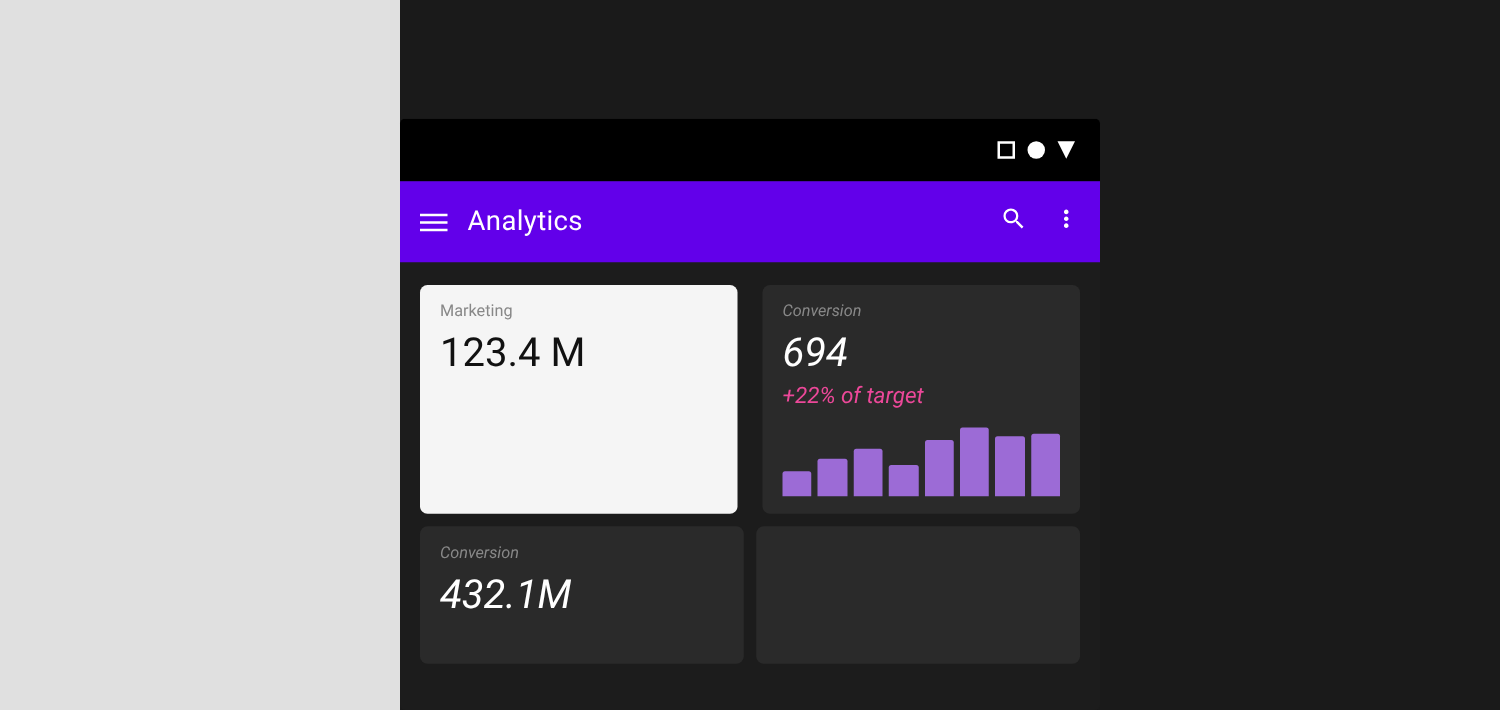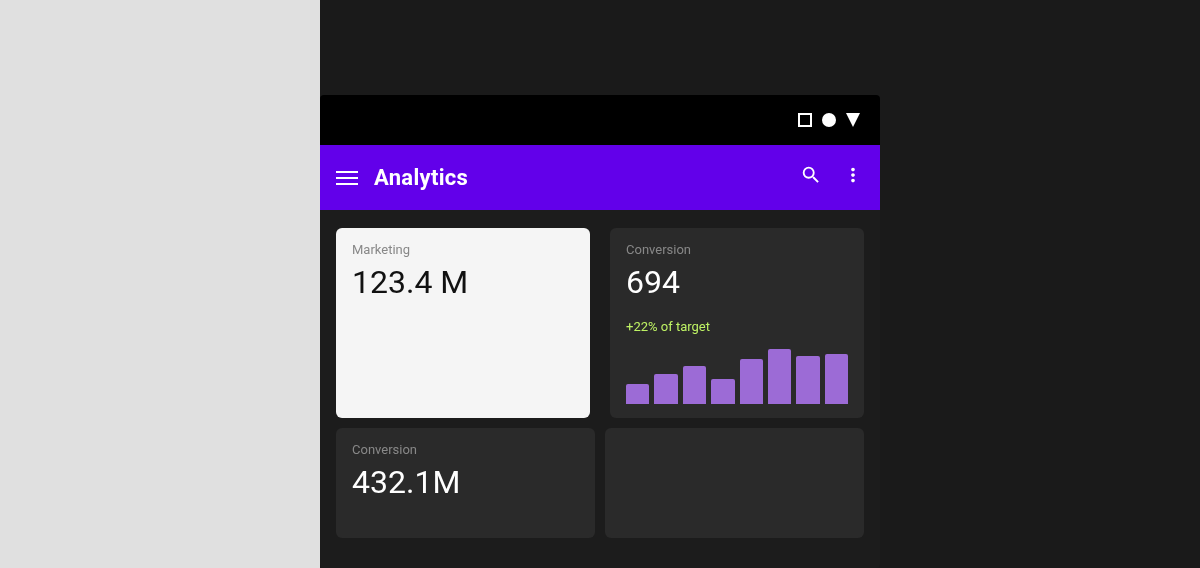--- a/index.html
+++ b/index.html
@@ -100,21 +100,21 @@
     .menu-line {
       width: 22px;
       height: 2px;
       background: #fff;
       display: block;
     }
 
     .app-title {
       color: #fff;
       font-size: 22px;
-      font-weight: 700;
+      font-weight: 400;
       flex: 1;
       letter-spacing: 0.3px;
     }
 
     .app-bar-actions {
       display: flex;
       align-items: center;
       gap: 20px;
     }
 
@@ -150,20 +150,21 @@
       padding: 14px 16px;
       min-height: 110px;
     }
 
     .card-light {
       background: #f5f5f5;
     }
 
     .card-dark {
       background: #2a2a2a;
+      font-style: italic;
     }
 
     .card-label {
       font-size: 13px;
       color: #888;
       margin-bottom: 8px;
     }
 
     .card-light .card-label {
       color: #888;
@@ -174,23 +175,23 @@
       font-weight: 400;
       color: #111;
       line-height: 1.1;
     }
 
     .card-dark .card-value {
       color: #fff;
     }
 
     .card-subtitle {
-      font-size: 13px;
-      color: #bef264;
-      margin-top: 19px;
+      font-size: 18px;
+      color: #ec4899;
+      margin-top: 6px;
     }
 
     
     .bar-chart {
       display: flex;
       align-items: flex-end;
       gap: 5px;
       height: 60px;
       margin-top: 10px;
     }

